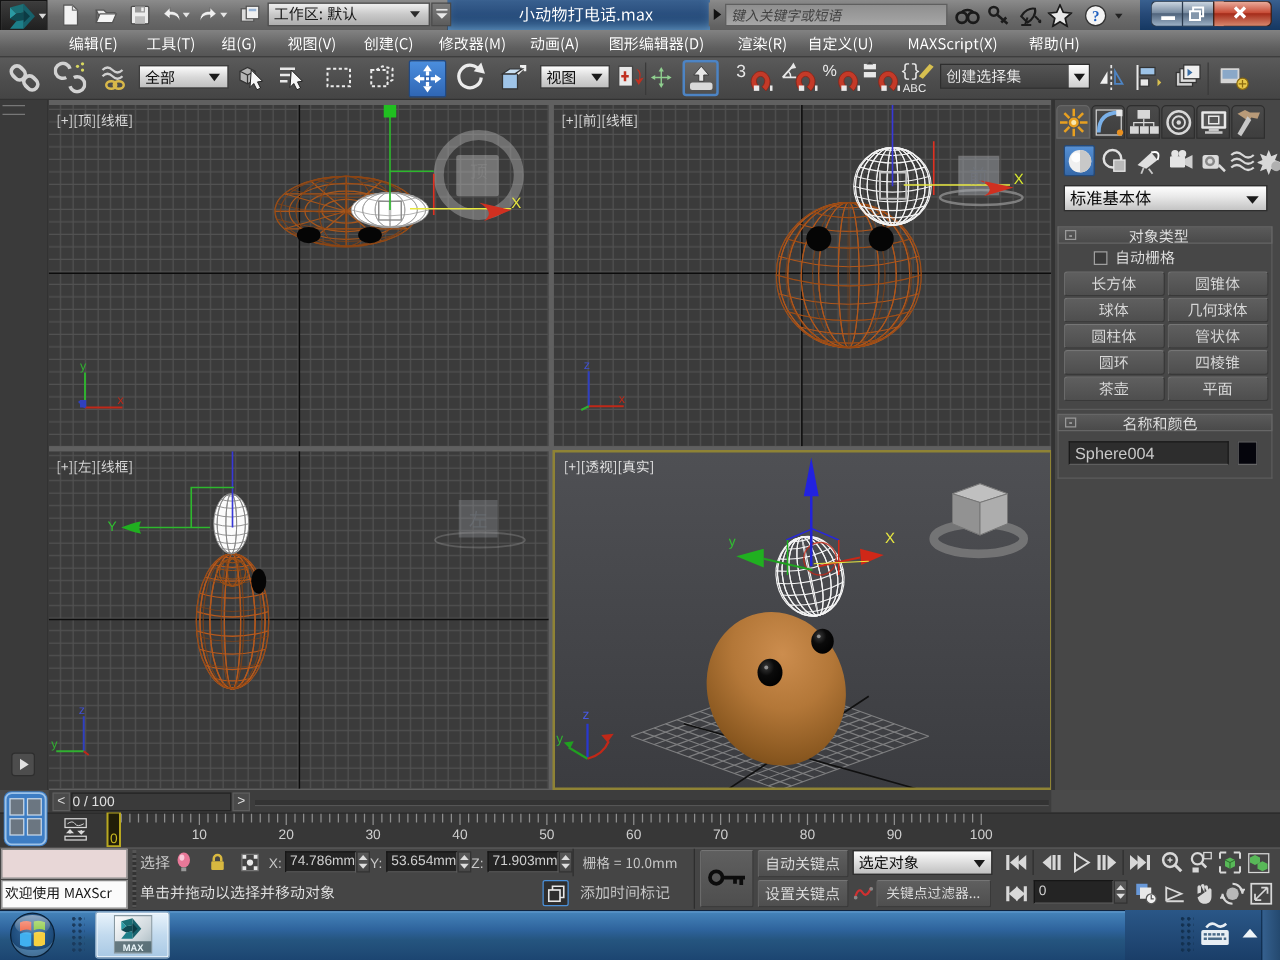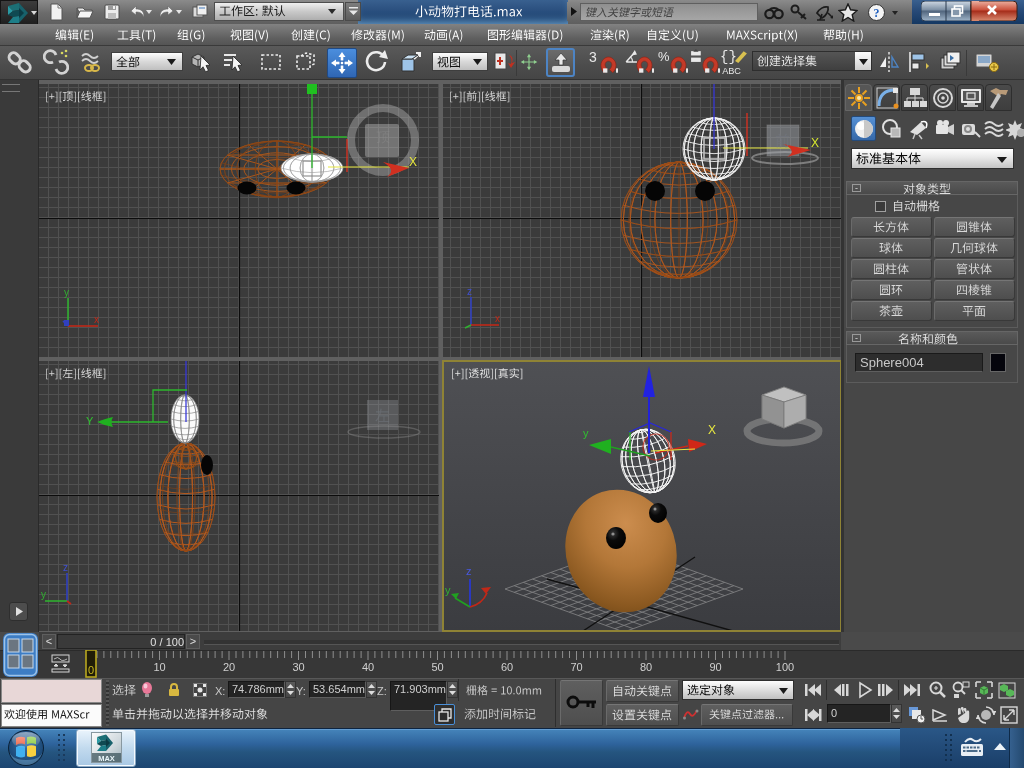--- a/index.html
+++ b/index.html
@@ -731,21 +731,21 @@
       <polygon points="43,233 48,226 38,227" fill="#c02818"></polygon>
       <text x="23" y="214" fill="#4858e0" font-size="11" font-family="Liberation Sans">z</text>
       <text x="2" y="233" fill="#30b030" font-size="11" font-family="Liberation Sans">y</text>
     </svg>
 <div class="abs" style="left:442px;top:360px;width:400px;height:272px;border:2px solid #8f8335;pointer-events:none"></div>
 <svg style="position:absolute;left:451px;top:367px" width="75" height="15" viewBox="0 -10.4 75 15">
       <path d="M1.2 1.9H3.3V1.3H1.9V-8.1H3.3V-8.7H1.2Z M6.4 -1.3H7.2V-3.7H9.4V-4.4H7.2V-6.8H6.4V-4.4H4.1V-3.7H6.4Z M10.2 1.9H12.4V-8.7H10.2V-8.1H11.6V1.3H10.2Z M14.7 1.9H16.9V1.3H15.5V-8.1H16.9V-8.7H14.7Z M17.9 -8.4C18.6 -7.9 19.3 -7.1 19.6 -6.6L20.3 -7.1C20 -7.6 19.2 -8.4 18.6 -8.9ZM26.7 -9.1C25.4 -8.8 23 -8.6 21 -8.5C21.1 -8.3 21.1 -8.1 21.2 -7.9C22 -7.9 22.9 -8 23.8 -8.1V-7.2H20.7V-6.6H23.3C22.5 -5.8 21.4 -5.1 20.4 -4.7C20.5 -4.6 20.8 -4.3 20.9 -4.1C21.9 -4.5 23 -5.3 23.8 -6.2V-4.7H24.6V-6.2C25.3 -5.4 26.4 -4.6 27.4 -4.2C27.5 -4.4 27.8 -4.7 27.9 -4.8C26.9 -5.1 25.8 -5.8 25.1 -6.6H27.7V-7.2H24.6V-8.1C25.6 -8.2 26.5 -8.3 27.2 -8.5ZM21.6 -4.4V-3.8H22.8C22.6 -2.6 22.2 -1.7 20.7 -1.3C20.8 -1.1 21 -0.8 21.1 -0.7C22.8 -1.2 23.4 -2.3 23.6 -3.8H24.9C24.9 -3.4 24.8 -3.1 24.7 -2.8H26.5C26.4 -2 26.3 -1.6 26.2 -1.5C26.1 -1.4 26 -1.4 25.8 -1.4C25.7 -1.4 25.1 -1.4 24.6 -1.5C24.7 -1.3 24.8 -1 24.8 -0.8C25.4 -0.8 25.9 -0.8 26.1 -0.8C26.4 -0.8 26.7 -0.9 26.8 -1C27.1 -1.3 27.2 -1.8 27.3 -3.1C27.3 -3.2 27.4 -3.4 27.4 -3.4H25.6L25.8 -4.4ZM20 -5H17.9V-4.2H19.2V-0.9C18.8 -0.7 18.2 -0.3 17.8 0.2L18.3 0.9C18.9 0.2 19.5 -0.4 19.9 -0.4C20.2 -0.4 20.5 -0.1 20.9 0.2C21.7 0.6 22.6 0.7 23.9 0.7C24.9 0.7 26.8 0.7 27.7 0.6C27.7 0.4 27.8 -0 27.9 -0.2C26.8 -0.1 25.1 -0 23.9 -0C22.7 -0 21.8 -0.1 21.1 -0.5C20.6 -0.8 20.3 -1.1 20 -1.1Z M33.2 -8.7V-2.8H34V-8H37.4V-2.8H38.2V-8.7ZM30 -8.8C30.3 -8.4 30.8 -7.8 31 -7.4L31.6 -7.8C31.4 -8.2 31 -8.8 30.6 -9.2ZM35.3 -7.1V-5C35.3 -3.3 34.9 -1.2 32.2 0.3C32.3 0.4 32.6 0.7 32.7 0.9C34.3 0 35.2 -1.2 35.6 -2.4V-0.2C35.6 0.5 35.9 0.7 36.7 0.7H37.7C38.6 0.7 38.8 0.3 38.9 -1.5C38.7 -1.5 38.4 -1.6 38.2 -1.8C38.1 -0.2 38.1 0.1 37.7 0.1H36.8C36.5 0.1 36.4 0 36.4 -0.3V-3H35.8C36 -3.7 36.1 -4.4 36.1 -5V-7.1ZM29 -7.3V-6.6H31.6C31 -5.2 29.8 -3.8 28.7 -3C28.8 -2.9 29 -2.5 29.1 -2.2C29.5 -2.6 29.9 -3 30.3 -3.4V0.9H31.1V-3.9C31.5 -3.4 32 -2.8 32.2 -2.4L32.7 -3.1C32.5 -3.3 31.8 -4.2 31.3 -4.6C31.9 -5.4 32.3 -6.2 32.6 -7.1L32.2 -7.4L32 -7.3Z M39.6 1.9H41.8V-8.7H39.6V-8.1H41.1V1.3H39.6Z M44.1 1.9H46.3V1.3H44.9V-8.1H46.3V-8.7H44.1Z M53.2 -0.5C54.5 -0.1 55.7 0.4 56.5 0.9L57.1 0.3C56.3 -0.1 55 -0.6 53.7 -1ZM50.5 -1C49.8 -0.5 48.4 0 47.3 0.3C47.5 0.5 47.8 0.7 47.9 0.9C49 0.6 50.4 0 51.2 -0.5ZM51.9 -9.3 51.8 -8.3H47.6V-7.6H51.7L51.5 -6.9H48.9V-1.9H47.3V-1.2H57.1V-1.9H55.5V-6.9H52.3L52.5 -7.6H56.8V-8.3H52.6L52.7 -9.2ZM49.7 -1.9V-2.7H54.7V-1.9ZM49.7 -5.1H54.7V-4.4H49.7ZM49.7 -5.6V-6.3H54.7V-5.6ZM49.7 -3.9H54.7V-3.2H49.7Z M63.6 -1.2C65.1 -0.6 66.5 0.1 67.4 0.8L67.9 0.2C67 -0.5 65.5 -1.2 64 -1.8ZM60.3 -6.1C60.9 -5.8 61.6 -5.2 62 -4.8L62.5 -5.4C62.1 -5.8 61.4 -6.3 60.8 -6.7ZM59.2 -4.4C59.9 -4.1 60.6 -3.5 61 -3.1L61.5 -3.8C61.1 -4.1 60.3 -4.6 59.7 -5ZM58.7 -8V-5.8H59.5V-7.2H66.9V-5.8H67.7V-8H64C63.8 -8.4 63.5 -8.9 63.2 -9.3L62.4 -9.1C62.6 -8.7 62.8 -8.3 63 -8ZM58.5 -2.8V-2.1H62.4C61.8 -1 60.7 -0.3 58.6 0.1C58.8 0.3 59 0.6 59.1 0.8C61.5 0.3 62.8 -0.7 63.4 -2.1H68V-2.8H63.6C64 -3.9 64 -5.2 64.1 -6.7H63.2C63.2 -5.1 63.1 -3.8 62.8 -2.8Z M69.1 1.9H71.3V-8.7H69.1V-8.1H70.5V1.3H69.1Z" fill="#e8e8e8"></path>
     </svg>
 <div class="abs" style="left:39px;top:632px;width:802px;height:18px;background:#3d3d3d"></div>
 <div class="abs" style="left:42px;top:634px;width:14px;height:15px;background:#4a4a4a;border:1px solid #5e5e5e;color:#ddd;font-size:11px;text-align:center;line-height:13px">&lt;</div>
-<div class="abs" style="left:57px;top:634px;width:128px;height:15px;background:#3a3a3a;border:1px solid #232323;color:#e0e0e0;font-size:11px;text-align:right;line-height:14px">0 / 100</div>
+<div class="abs" style="left:57px;top:634px;width:128px;height:15px;background:#3a3a3a;border:1px solid #232323;color:#e0e0e0;font-size:11px;text-align:left;line-height:14px">0 / 100</div>
 <div class="abs" style="left:186px;top:634px;width:14px;height:15px;background:#4a4a4a;border:1px solid #5e5e5e;color:#ddd;font-size:11px;text-align:center;line-height:13px">&gt;</div>
 <div class="abs" style="left:204px;top:640px;width:635px;height:5px;background:#333;border-bottom:1px solid #555"></div>
 <div class="abs" style="left:0;top:650px;width:1024px;height:28px;background:#373737;border-top:1px solid #2a2a2a"></div>
 <svg class="abs" style="left:0;top:650px" width="860" height="28" viewBox="0 0 860 28">
       <line x1="90.0" y1="1" x2="90.0" y2="10" stroke="#8e8e8e" stroke-width="1"></line>
       <line x1="97.0" y1="1" x2="97.0" y2="8" stroke="#8e8e8e" stroke-width="1"></line>
       <line x1="103.9" y1="1" x2="103.9" y2="8" stroke="#8e8e8e" stroke-width="1"></line>
       <line x1="110.8" y1="1" x2="110.8" y2="8" stroke="#8e8e8e" stroke-width="1"></line>
       <line x1="117.8" y1="1" x2="117.8" y2="8" stroke="#8e8e8e" stroke-width="1"></line>
       <line x1="124.8" y1="1" x2="124.8" y2="8" stroke="#8e8e8e" stroke-width="1"></line>
@@ -1065,21 +1065,21 @@
       <polygon points="1,8 8,8 4.5,12" fill="#ddd"></polygon>
     </svg>
 <span class="lat abs" style="left:296px;top:685px;color:#c8c8c8">Y:</span>
     <div class="fld" style="left:309px;top:681px;width:57px;height:17px">53.654mm</div>
     <div class="spin" style="left:366px;top:681px;height:17px"></div>
     <svg class="abs" style="left:367px;top:683px" width="9" height="13">
       <polygon points="1,5 8,5 4.5,1" fill="#ddd"></polygon>
       <polygon points="1,8 8,8 4.5,12" fill="#ddd"></polygon>
     </svg>
 <span class="lat abs" style="left:377px;top:685px;color:#c8c8c8">Z:</span>
-    <div class="fld" style="left:390px;top:681px;width:57px;height:30px">71.903mm</div>
+    <div class="fld" style="left:390px;top:681px;width:57px;height:17px">71.903mm</div>
     <div class="spin" style="left:447px;top:681px;height:17px"></div>
     <svg class="abs" style="left:448px;top:683px" width="9" height="13">
       <polygon points="1,5 8,5 4.5,1" fill="#ddd"></polygon>
       <polygon points="1,8 8,8 4.5,12" fill="#ddd"></polygon>
     </svg>
 <div class="abs" style="left:458px;top:679px;width:1px;height:22px;background:#2e2e2e"></div>
 <svg style="position:absolute;left:466px;top:684px" width="79" height="15" viewBox="0 -10.4 79 15">
       <path d="M7.4 -8.8V-4.9H6.7V-8.8H4.3V-4.9H3.7V-4.1H4.3C4.3 -2.6 4.1 -0.8 3.3 0.5C3.4 0.6 3.7 0.8 3.8 0.9C4.7 -0.5 5 -2.5 5 -4.1H6V-0.1C6 0 5.9 0 5.8 0C5.7 0.1 5.4 0.1 5.1 0C5.2 0.2 5.3 0.5 5.3 0.7C5.8 0.7 6.1 0.7 6.4 0.6C6.6 0.5 6.7 0.3 6.7 -0.1V-4.1H7.4V-4C7.4 -2.6 7.3 -0.7 6.7 0.6C6.9 0.6 7.2 0.8 7.4 0.9C8 -0.4 8.1 -2.5 8.1 -4V-4.1H9.2V0C9.2 0.1 9.1 0.2 9 0.2C8.9 0.2 8.6 0.2 8.2 0.2C8.3 0.4 8.4 0.7 8.5 0.9C9 0.9 9.3 0.9 9.6 0.8C9.8 0.6 9.9 0.4 9.9 0V-4.1H10.6V-4.9H9.9V-8.8ZM9.2 -4.9H8.1V-8.1H9.2ZM6 -4.9H5V-8.1H6ZM1.8 -9.2V-6.9H0.6V-6.1H1.8C1.5 -4.6 0.9 -2.9 0.4 -1.9C0.5 -1.7 0.7 -1.4 0.8 -1.2C1.2 -1.8 1.5 -2.8 1.8 -3.8V0.9H2.5V-4.6C2.8 -4.1 3.1 -3.5 3.2 -3.2L3.7 -3.9C3.5 -4.2 2.8 -5.4 2.5 -5.7V-6.1H3.6V-6.9H2.5V-9.2Z M17.3 -7.3H19.7C19.4 -6.6 19 -6 18.4 -5.5C17.9 -6 17.5 -6.6 17.2 -7.1ZM13.2 -9.2V-6.9H11.6V-6.1H13.1C12.8 -4.6 12 -2.9 11.3 -1.9C11.5 -1.7 11.7 -1.4 11.7 -1.2C12.3 -1.9 12.8 -3.1 13.2 -4.4V0.9H14V-4.7C14.3 -4.2 14.7 -3.6 14.9 -3.3L15.4 -3.9C15.2 -4.2 14.3 -5.3 14 -5.6V-6.1H15.3L15 -5.9C15.2 -5.8 15.5 -5.5 15.6 -5.3C16 -5.7 16.4 -6 16.7 -6.5C17 -6 17.4 -5.4 17.9 -4.9C17 -4.1 15.9 -3.6 14.8 -3.2C14.9 -3 15.1 -2.7 15.2 -2.5C15.5 -2.6 15.8 -2.8 16.1 -2.9V0.9H16.9V0.4H19.9V0.8H20.7V-3L21.2 -2.8C21.4 -3 21.6 -3.3 21.7 -3.5C20.7 -3.8 19.7 -4.3 19 -4.9C19.8 -5.7 20.4 -6.7 20.8 -7.8L20.3 -8.1L20.1 -8.1H17.7C17.9 -8.4 18.1 -8.7 18.2 -9L17.4 -9.3C17 -8.1 16.3 -7.1 15.4 -6.3V-6.9H14V-9.2ZM16.9 -0.3V-2.4H19.9V-0.3ZM16.6 -3.2C17.3 -3.5 17.9 -3.9 18.4 -4.4C19 -3.9 19.6 -3.5 20.3 -3.2Z M25.5 -5H30.8V-5.8H25.5ZM25.5 -2.4H30.8V-3.1H25.5Z M35.2 0H39.7V-0.8H38V-8.1H37.3C36.8 -7.8 36.3 -7.6 35.6 -7.5V-6.9H37V-0.8H35.2Z M43.4 0.1C45 0.1 45.9 -1.2 45.9 -4.1C45.9 -6.9 45 -8.2 43.4 -8.2C41.9 -8.2 40.9 -6.9 40.9 -4.1C40.9 -1.2 41.9 0.1 43.4 0.1ZM43.4 -0.7C42.5 -0.7 41.9 -1.7 41.9 -4.1C41.9 -6.4 42.5 -7.4 43.4 -7.4C44.3 -7.4 45 -6.4 45 -4.1C45 -1.7 44.3 -0.7 43.4 -0.7Z M48 0.1C48.4 0.1 48.7 -0.2 48.7 -0.6C48.7 -1.1 48.4 -1.4 48 -1.4C47.6 -1.4 47.3 -1.1 47.3 -0.6C47.3 -0.2 47.6 0.1 48 0.1Z M52.6 0.1C54.1 0.1 55.1 -1.2 55.1 -4.1C55.1 -6.9 54.1 -8.2 52.6 -8.2C51.1 -8.2 50.1 -6.9 50.1 -4.1C50.1 -1.2 51.1 0.1 52.6 0.1ZM52.6 -0.7C51.7 -0.7 51.1 -1.7 51.1 -4.1C51.1 -6.4 51.7 -7.4 52.6 -7.4C53.5 -7.4 54.1 -6.4 54.1 -4.1C54.1 -1.7 53.5 -0.7 52.6 -0.7Z M56.6 0H57.7V-4.3C58.2 -4.9 58.7 -5.2 59.2 -5.2C59.9 -5.2 60.3 -4.8 60.3 -3.7V0H61.3V-4.3C61.8 -4.9 62.3 -5.2 62.8 -5.2C63.5 -5.2 63.9 -4.8 63.9 -3.7V0H64.9V-3.8C64.9 -5.3 64.3 -6.1 63.1 -6.1C62.3 -6.1 61.7 -5.7 61.1 -5C60.9 -5.7 60.4 -6.1 59.5 -6.1C58.7 -6.1 58.1 -5.7 57.6 -5.1H57.6L57.5 -6H56.6Z M66.8 0H67.8V-4.3C68.4 -4.9 68.9 -5.2 69.3 -5.2C70.1 -5.2 70.5 -4.8 70.5 -3.7V0H71.5V-4.3C72 -4.9 72.5 -5.2 73 -5.2C73.7 -5.2 74.1 -4.8 74.1 -3.7V0H75.1V-3.8C75.1 -5.3 74.5 -6.1 73.3 -6.1C72.5 -6.1 71.9 -5.7 71.3 -5C71 -5.7 70.6 -6.1 69.6 -6.1C68.9 -6.1 68.3 -5.7 67.8 -5.1H67.8L67.7 -6H66.8Z" fill="#c8c8c8"></path>
     </svg>
 <div class="abs" style="left:555px;top:679px;width:1px;height:48px;background:#2e2e2e"></div>

